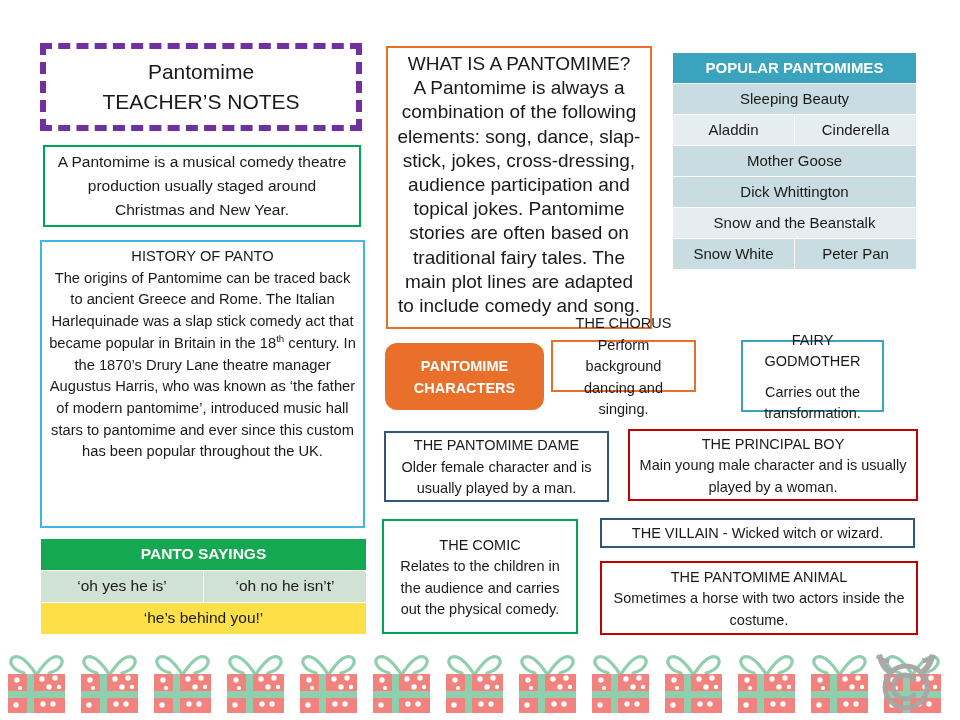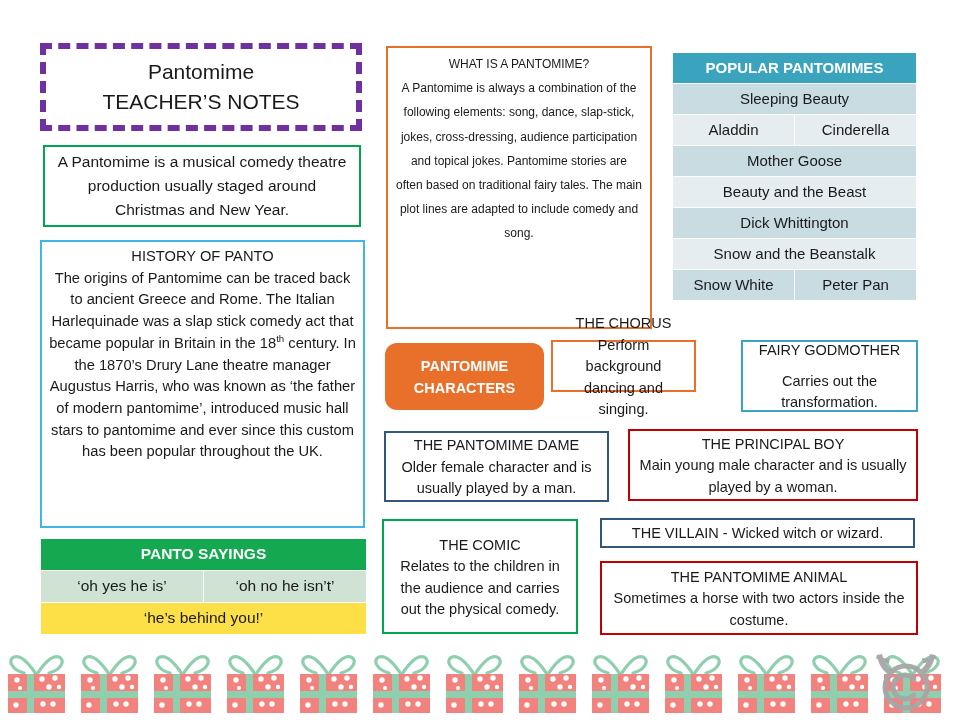--- a/index.html
+++ b/index.html
@@ -77,21 +77,21 @@
     padding: 6px 0 7px;
     border: 1px solid #ffffff;
   }
   #sayings tr.r1 td { background: #CFE2D4; }
   #sayings tr.r2 td { background: #fde047; }
 
   
   #what-box {
     left: 386px; top: 46px; width: 266px; height: 283px;
     border: 2px solid #E8702A;
-    font-size: 12px;
+    font-size: 19px;
     line-height: 24.2px;
     color: #1a1a1a;
     padding: 4px 8px 0;
     justify-content: flex-start;
   }
 
   
   #popular {
     left: 672px; top: 52px; width: 245px;
     border-collapse: collapse;
@@ -128,21 +128,21 @@
   }
 
   
   .info {
     color: #1a1a1a;
     line-height: 21.5px;
     font-size: 14.5px;
     padding: 2px 6px 0;
   }
   #chorus-box      { left: 551px; top: 340px; width: 145px; height: 52px; border: 2px solid #E8702A; }
-  #fairy-box       { left: 741px; top: 340px; width: 177px; height: 72px; border: 2px solid #3AA3BE; gap: 9px; }
+  #fairy-box       { left: 741px; top: 340px; width: 143px; height: 72px; border: 2px solid #3AA3BE; gap: 9px; }
   #dame-box        { left: 384px; top: 431px; width: 225px; height: 71px; border: 2px solid #31587A; justify-content: center; }
   #principal-box   { left: 628px; top: 429px; width: 290px; height: 72px; border: 2px solid #C00000; }
   #comic-box       { left: 382px; top: 519px; width: 196px; height: 115px; border: 2px solid #00A550; }
   #villain-box     { left: 600px; top: 518px; width: 315px; height: 30px;  border: 2px solid #31587A; }
   #animal-box      { left: 600px; top: 561px; width: 318px; height: 74px;  border: 2px solid #C00000; }
 
   
   #gift-border {
     left: 0; bottom: 0; width: 960px; height: 68px;
     display: flex; align-items: flex-end;
@@ -202,23 +202,20 @@
     <tbody>
       <tr class="dark">
         <td colspan="2">Sleeping Beauty</td>
       </tr>
       <tr class="light">
         <td>Aladdin</td>
         <td>Cinderella</td>
       </tr>
       <tr class="dark">
         <td colspan="2">Mother  Goose</td>
-      </tr>
-      <tr class="light">
-        <td colspan="2">Beauty and the Beast</td>
       </tr>
       <tr class="dark">
         <td colspan="2">Dick Whittington</td>
       </tr>
       <tr class="light">
         <td colspan="2">Snow and the Beanstalk</td>
       </tr>
       <tr class="dark">
         <td>Snow White</td>
         <td>Peter Pan</td>

